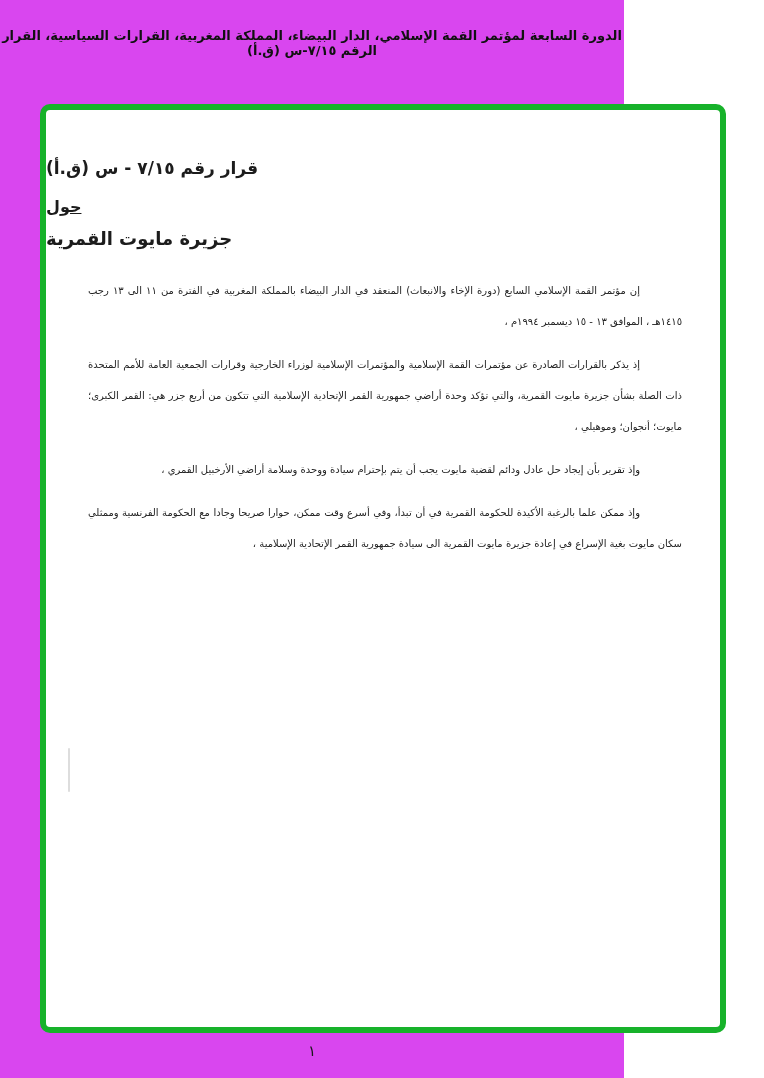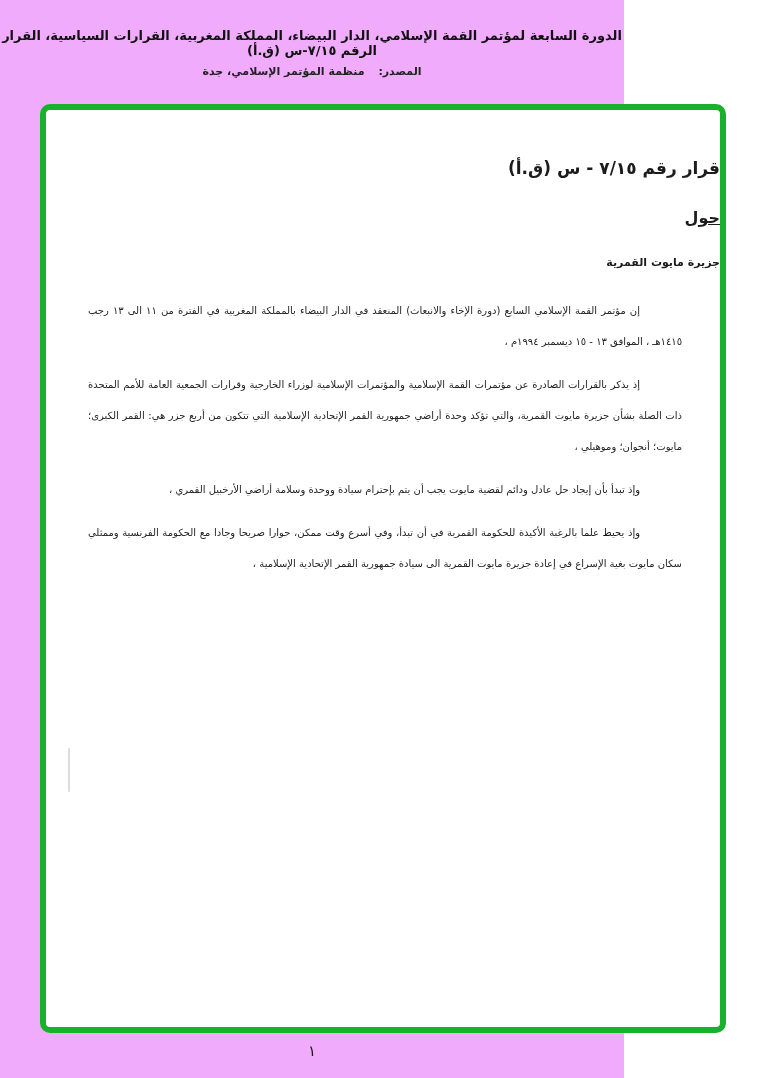--- a/index.html
+++ b/index.html
@@ -9,21 +9,21 @@
     width: 764px;
     height: 1078px;
     overflow: hidden;
     font-family: "DejaVu Sans", sans-serif;
     color: #1f1f1f;
   }
   .page {
     position: relative;
     width: 624px;
     height: 1078px;
-    background: #f0abfc;
+    background: #d946ef;
   }
   .header {
     position: absolute;
     top: 28px;
     left: 0;
     width: 100%;
     direction: rtl;
     text-align: center;
   }
   .header-line1 {
@@ -46,37 +46,37 @@
     width: 686px;
     height: 929px;
     border: 6px solid #17b22a;
     border-radius: 10px;
     box-sizing: border-box;
     background: #ffffff;
   }
   .title-block {
     margin-top: 48px;
     direction: rtl;
-    text-align: right;
+    text-align: left;
   }
   .title-number {
     font-size: 17px;
     font-weight: bold;
     color: #1c1c1c;
   }
   .title-about {
-    margin-top: 30px;
+    margin-top: 19px;
     font-size: 16px;
     font-weight: bold;
     color: #1c1c1c;
     text-decoration: underline;
   }
   .title-subject {
-    margin-top: 29px;
-    font-size: 11px;
+    margin-top: 12px;
+    font-size: 18px;
     font-weight: bold;
     color: #1c1c1c;
   }
   .doc-body {
     direction: rtl;
     text-align: justify;
     padding: 26px 38px 0 42px;
     font-size: 10px;
     line-height: 31px;
     color: #242424;
@@ -110,43 +110,39 @@
     border-radius: 2px;
   }
 </style>
 </head>
 <body>
 
 <div class="page">
 
   <div class="header">
     <div class="header-line1">الدورة السابعة لمؤتمر القمة الإسلامي، الدار البيضاء، المملكة المغربية، القرارات السياسية، القرار الرقم ٧/١٥-س (ق.أ)</div>
-    <div class="header-line2">
-      <span class="src-label">المصدر:</span>
-      <span class="src-value">منظمة المؤتمر الإسلامي، جدة</span>
-    </div>
   </div>
 
   <div class="frame" style="border-color: rgb(23, 178, 42);">
     <div class="title-block">
       <div class="title-number">قرار رقم ٧/١٥ - س (ق.أ)</div>
       <div class="title-about">حول</div>
       <div class="title-subject">جزيرة مايوت القمرية</div>
     </div>
 
     <div class="doc-body" style="color: rgb(36, 36, 36);">
   <p class="para"><span class="ptext">إن مؤتمر القمة الإسلامي السابع (دورة الإخاء والانبعاث) المنعقد في الدار البيضاء بالمملكة المغربية في الفترة من ١١ الى ١٣ رجب ١٤١٥هـ ، الموافق ١٣ - ١٥ ديسمبر ١٩٩٤م ،</span></p>
 
   <p class="para"><b class="lead">إذ يذكر </b><span class="ptext">بالقرارات الصادرة عن مؤتمرات القمة الإسلامية والمؤتمرات الإسلامية لوزراء الخارجية وقرارات الجمعية العامة للأمم المتحدة ذات الصلة بشأن جزيرة مايوت القمرية، والتي تؤكد وحدة أراضي جمهورية القمر الإتحادية الإسلامية التي تتكون من أربع جزر هي: القمر الكبرى؛ مايوت؛ أنجوان؛ وموهيلي ،</span></p>
 
 
-  <p class="para"><b class="lead">وإذ تبدأ </b><span class="ptext">بأن إيجاد حل عادل ودائم لقضية مايوت يجب أن يتم بإحترام سيادة ووحدة وسلامة أراضي الأرخبيل القمري ،</span></p>
+  <p class="para"><b class="lead">وإذ تقرير </b><span class="ptext">بأن إيجاد حل عادل ودائم لقضية مايوت يجب أن يتم بإحترام سيادة ووحدة وسلامة أراضي الأرخبيل القمري ،</span></p>
 
 
-  <p class="para"><b class="lead">وإذ يحيط علما </b><span class="ptext">بالرغبة الأكيدة للحكومة القمرية في أن تبدأ، وفي أسرع وقت ممكن، حوارا صريحا وجادا مع الحكومة الفرنسية وممثلي سكان مايوت بغية الإسراع في إعادة جزيرة مايوت القمرية الى سيادة جمهورية القمر الإتحادية الإسلامية ،</span></p>
+  <p class="para"><b class="lead">وإذ ممكن علما </b><span class="ptext">بالرغبة الأكيدة للحكومة القمرية في أن تبدأ، وفي أسرع وقت ممكن، حوارا صريحا وجادا مع الحكومة الفرنسية وممثلي سكان مايوت بغية الإسراع في إعادة جزيرة مايوت القمرية الى سيادة جمهورية القمر الإتحادية الإسلامية ،</span></p>
 
 </div>
   </div>
 
   <div class="scan-smudge"></div>
 
   <div class="page-number">١</div>
 </div>
 
 </body></html>

